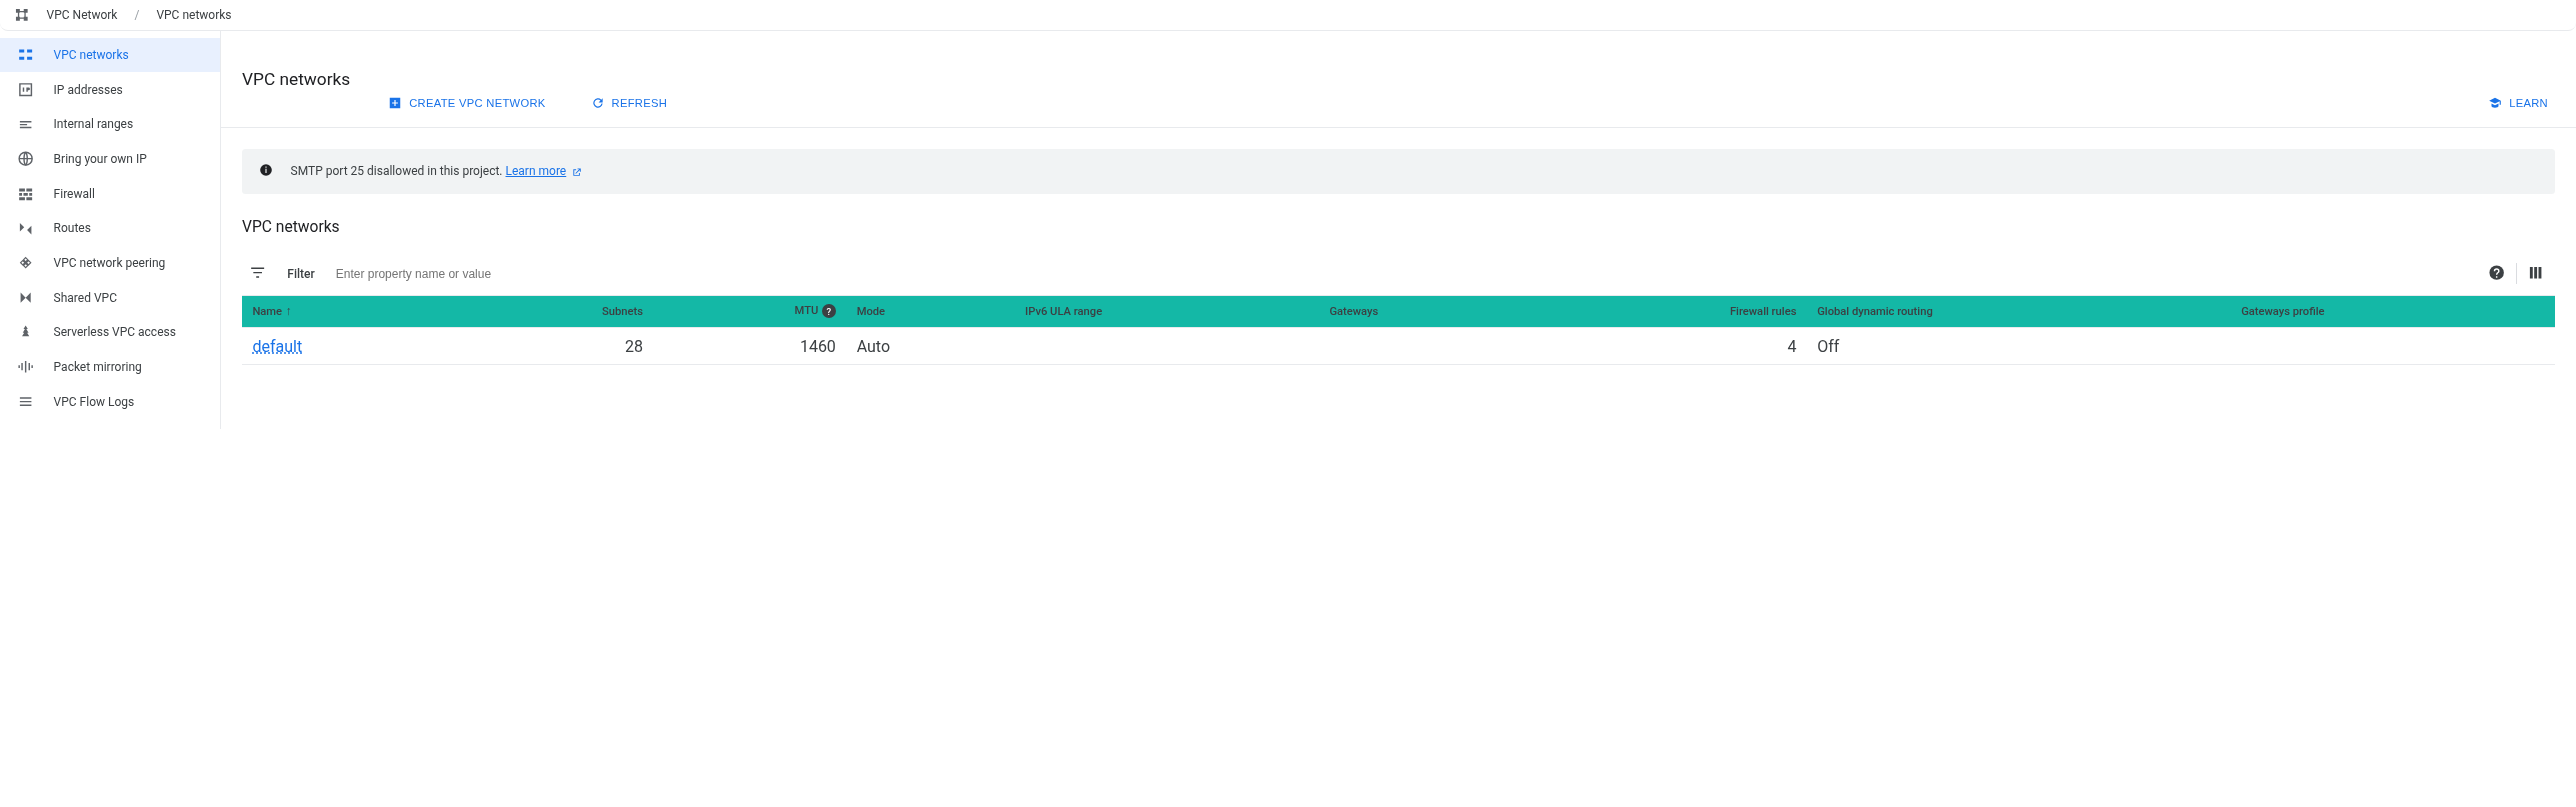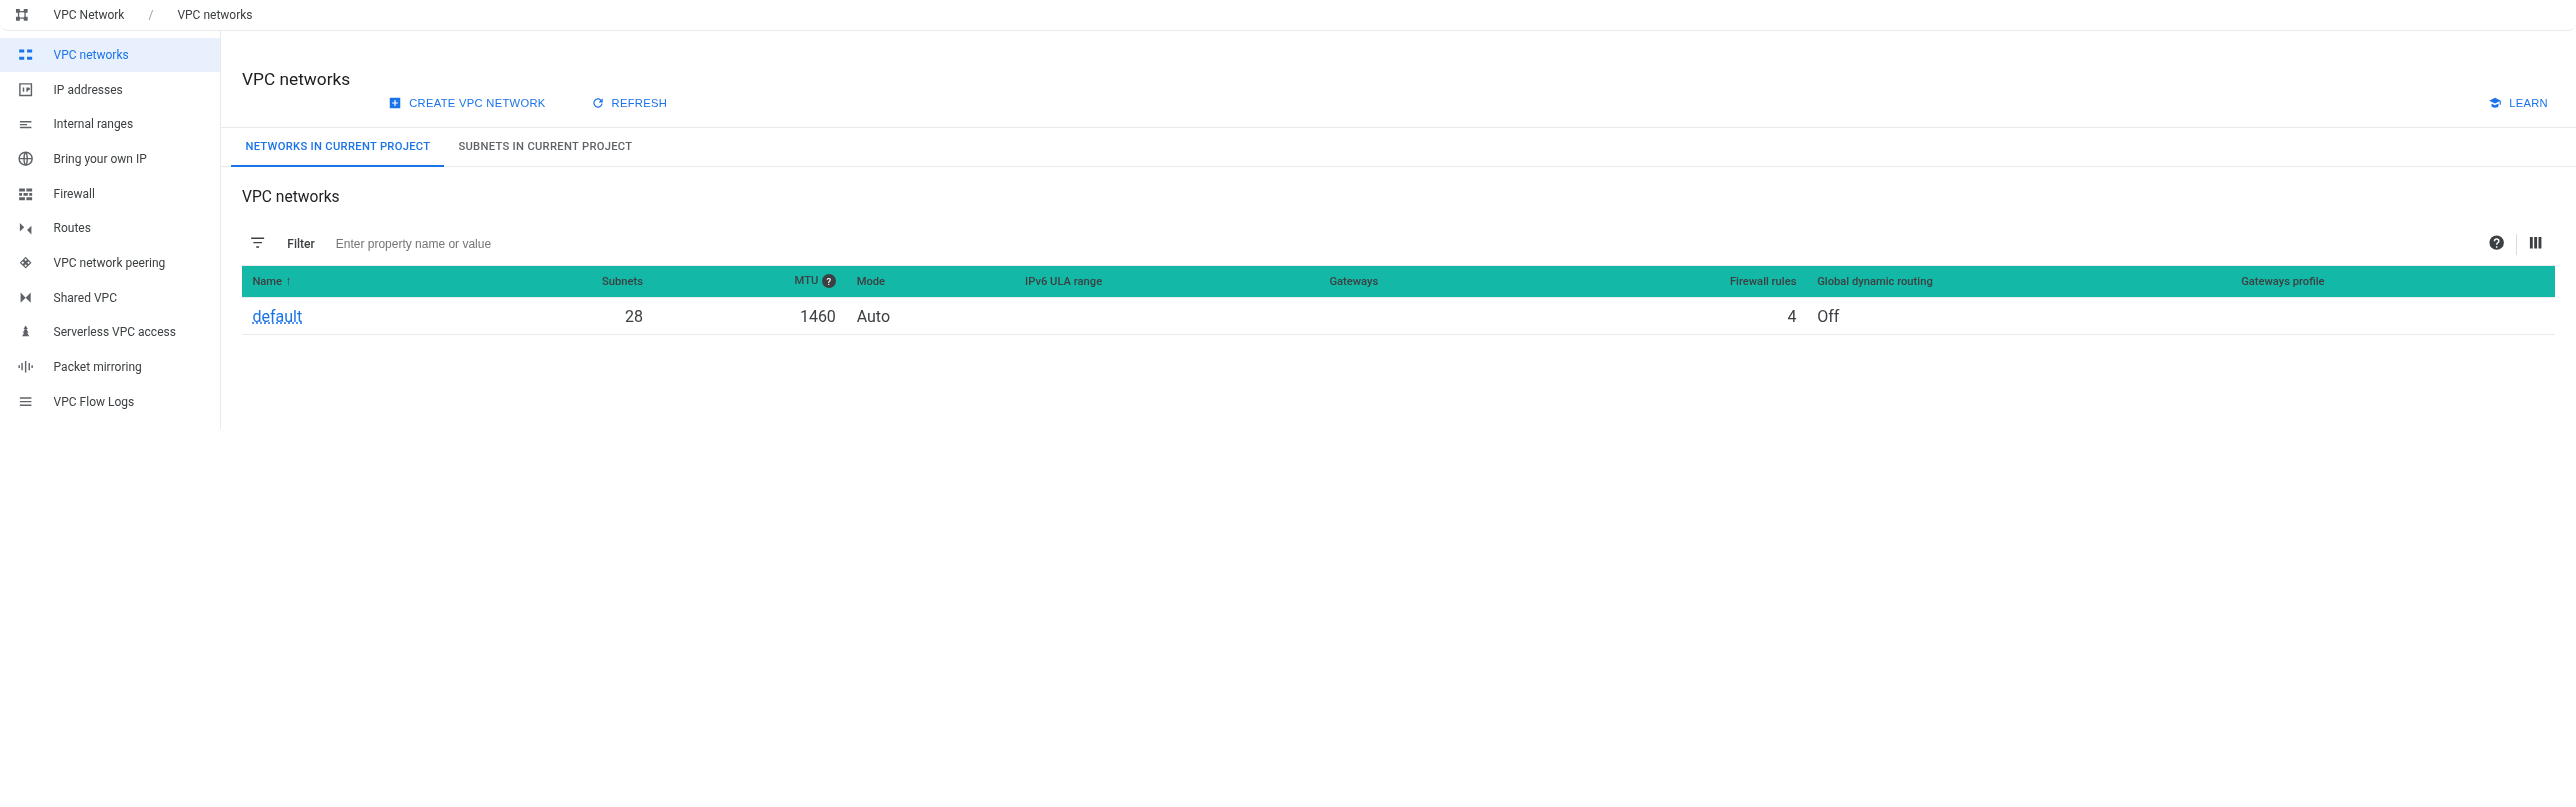--- a/index.html
+++ b/index.html
@@ -1,18 +1,18 @@
 <!DOCTYPE html>
 <html style="font-size:14px"><head>
 <meta charset="utf-8">
 <style>
 * { box-sizing: border-box; margin: 0; padding: 0; }
 body { font-family: "Google Sans", Roboto, Arial, sans-serif; font-size: 11.2px; color: #3c4043; background: #fff; }
 
-.breadcrumb { display: flex; align-items: center; gap: 24px; padding: 7px 14px; border-bottom: 0.9px solid #e8eaed; font-size: 12px; color: #5f6368; border-radius: 8px; }
+.breadcrumb { display: flex; align-items: center; gap: 17px; padding: 7px 14px; border-bottom: 0.9px solid #e8eaed; font-size: 12px; color: #5f6368; border-radius: 8px; }
 .breadcrumb .sep { color: #9aa0a6; }
 .breadcrumb .crumb { color: #3c4043; }
 .breadcrumb-icon { width: 15.6px; height: 15.6px; fill: #5f6368; }
 
 .layout { display: flex; }
 
 .sidebar { width: 221px; border-right: 0.9px solid #e8eaed; padding: 7px 0; min-height: 398px; }
 .nav-item { display: flex; align-items: center; gap: 19px; padding: 8.7px 17.3px; cursor: pointer; font-size: 12px; color: #3c4043; }
 .nav-item.active { background: #e8f0fe; color: #1a73e8; }
 .nav-item .icon { width: 17.3px; height: 17.3px; display: flex; align-items: center; justify-content: center; }
@@ -183,27 +183,36 @@
       </button>
       <div class="spacer"></div>
       <button class="action-btn">
         <svg viewBox="0 0 24 24">
             <path d="M12 3L2 8l10 5 8-4v6h2V8zM6 13v4c0 1.7 2.7 3 6 3s6-1.3 6-3v-4l-6 3z"></path>
           </svg>
         <span>LEARN</span>
       </button>
     </div>
 
-    <div class="tabs">
-      <div class="tab active">NETWORKS IN CURRENT PROJECT</div>
-      <div class="tab">SUBNETS IN CURRENT PROJECT</div>
-    </div>
 
     <div class="content">
 
+      <div class="notice">
+        <span class="info-icon"><svg viewBox="0 0 24 24">
+              <circle cx="12" cy="12" r="10"></circle>
+              <path d="M11 10h2v7h-2zM11 6h2v2h-2z" fill="#f1f3f4"></path>
+            </svg></span>
+        <span>
+          <span>SMTP port 25 disallowed in this project. </span>
+          <a href="#">Learn more</a>
+          <svg class="ext-icon" viewBox="0 0 24 24">
+              <path d="M14 3h7v7h-2V6.4l-8.3 8.3-1.4-1.4L17.6 5H14zM5 5h6v2H7v10h10v-4h2v6H5z"></path>
+            </svg>
+        </span>
+      </div>
 
       <h2>VPC networks</h2>
 
       <div class="filter-row">
         <span class="filt-icon"><svg viewBox="0 0 24 24">
               <path d="M3 5h18v2H3zM6 11h12v2H6zM10 17h4v2h-4z"></path>
             </svg></span>
         <span class="filt-label">Filter</span>
         <input type="text" placeholder="Enter property name or value" style="">
         <div class="right-tools">

